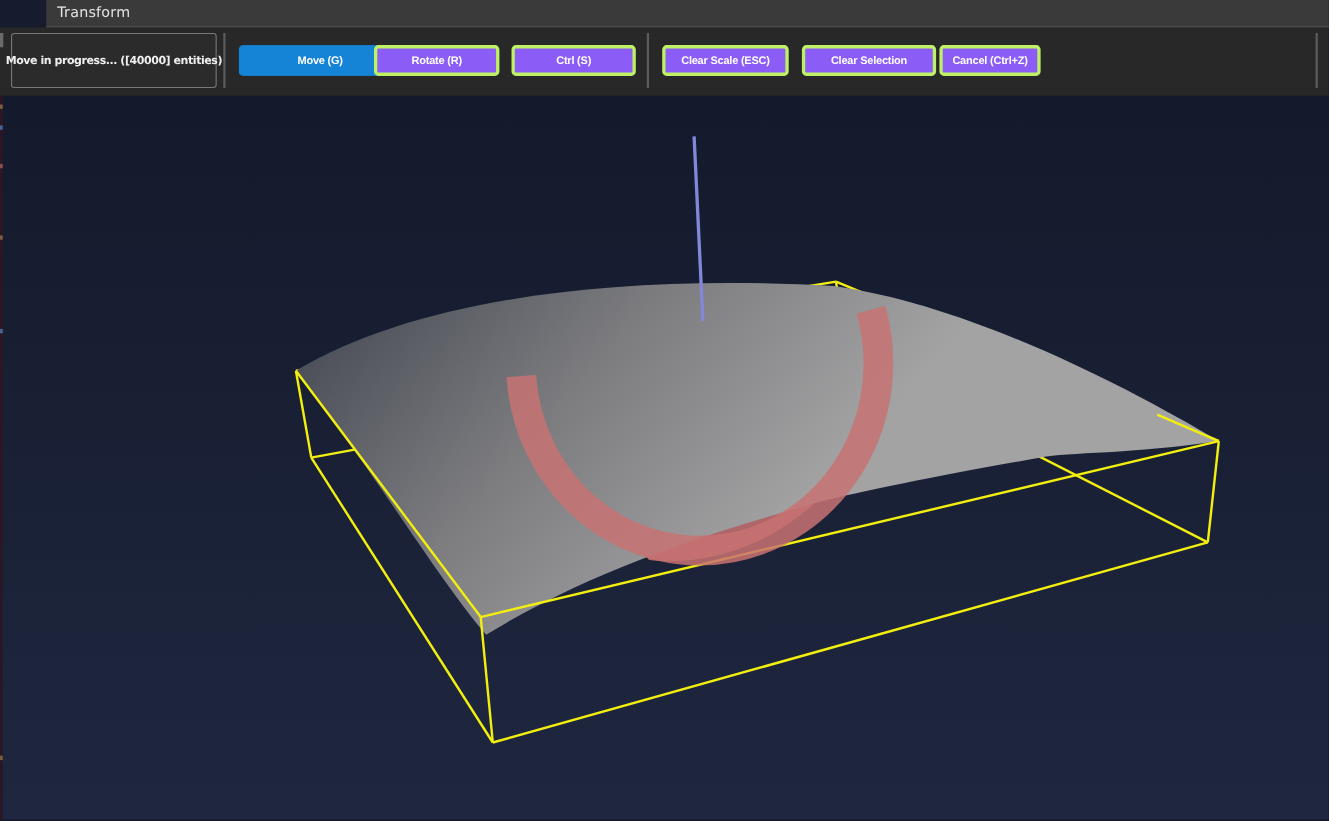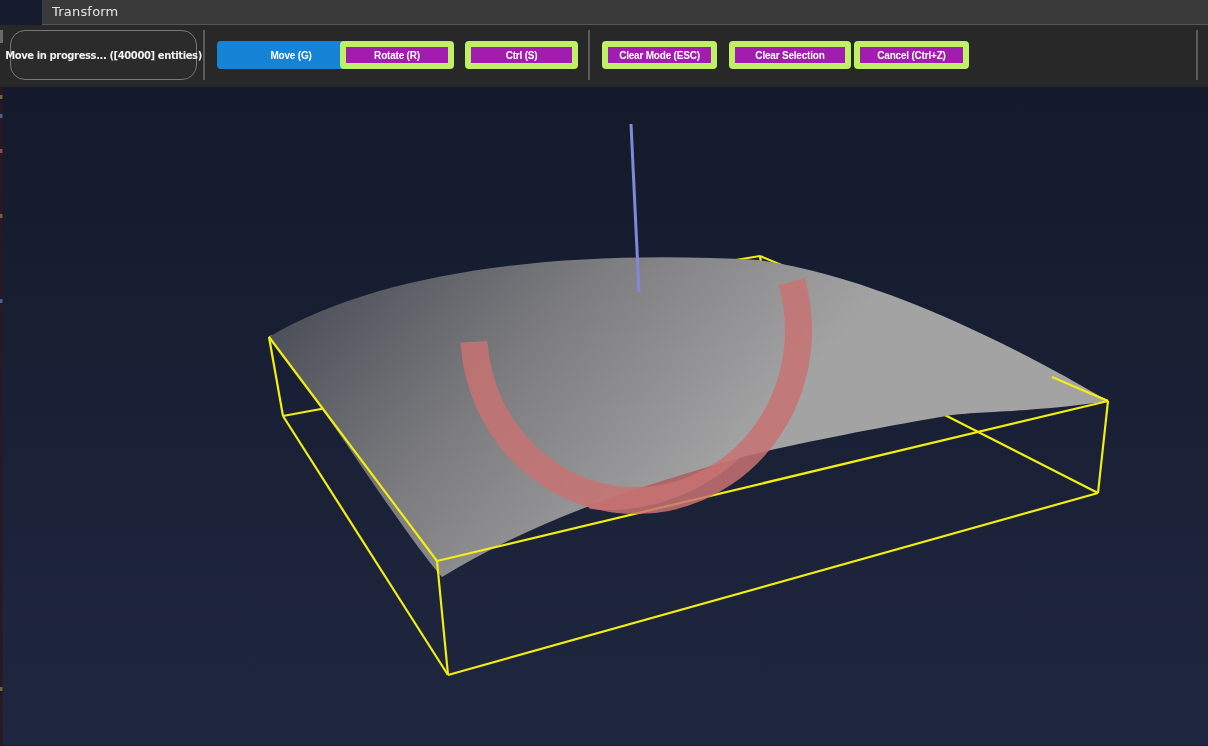--- a/index.html
+++ b/index.html
@@ -9,27 +9,27 @@
   
   .titlebar { position:relative; width:1192px; height:25px; background:#3a3a3a;
               border-bottom:1px solid #555;margin-left:42px; }
   .titlebar .title { position:absolute; left:10px; top:4px; font-size:13px;
                      color:#e4e4e4; letter-spacing:0.2px; }
 
   
   .toolbar { position:relative; width:1208px; height:62px; background:#282828; }
   .edge-notch { position:absolute; left:0; top:5px; width:3px; height:13px; background:#6a6a6a; }
   .status-box { position:absolute; left:10px; top:5px; width:187px; height:50px;
-                border:1px solid #787878; border-radius:15px; background:#2b2b2b;
+                border:1px solid #787878; border-radius:3px; background:#2b2b2b;
                 display:flex; align-items:center; justify-content:center; }
   .status-box span { color:#f0f0f0; font-weight:bold; font-size:10px;
                      letter-spacing:-0.4px; white-space:nowrap; }
   .vsep { position:absolute; top:5px; width:2px; height:50px; background:#5c5c5c; }
   .tbtn { position:absolute; top:16px; height:28px; border-radius:4px;
-          background:#a21caf; border:6px solid #bef264; color:#fff;
+          background:#8b5cf6; border:3px solid #bef264; color:#fff;
           font-weight:bold; font-size:10px; letter-spacing:-0.2px;
           display:flex; align-items:center; justify-content:center;
           white-space:nowrap; cursor:pointer; }
   .tbtn.active { border:1px solid transparent; }
 
   
   .viewport { position:relative; width:1208px; height:658px; }
   svg { display:block; }
 </style>
 </head>
@@ -47,23 +47,23 @@
   </div>
 
   <div class="vsep" style="left:203px"></div>
 
   <button class="tbtn active" style="left: 217px; width: 132px; background: rgb(21, 131, 214); padding-left: 16px;">Move (G)</button>
   <button class="tbtn" style="left:340px; width:114px">Rotate (R)</button>
   <button class="tbtn" style="left:465px; width:113px">Ctrl (S)</button>
 
   <div class="vsep" style="left:588px"></div>
 
-  <button class="tbtn" style="left:602px; width:115px">Clear Mode (ESC)</button>
+  <button class="tbtn" style="left:602px; width:115px">Clear Scale (ESC)</button>
   <button class="tbtn" style="left:729px; width:122px">Clear Selection</button>
-  <button class="tbtn" style="left:854px; width:115px">Cancel (Ctrl+Z)</button>
+  <button class="tbtn" style="left:854px; width:92px">Cancel (Ctrl+Z)</button>
 
   <div class="vsep" style="left:1196px"></div>
 </div>
 
 <div class="viewport">
 <svg width="1208" height="658" viewBox="0 0 1208 658">
   <defs>
     <linearGradient id="bgGrad" x1="0" y1="0" x2="0" y2="1">
       <stop offset="0" stop-color="#141a2b"></stop>
       <stop offset="1" stop-color="#1f2740"></stop>

